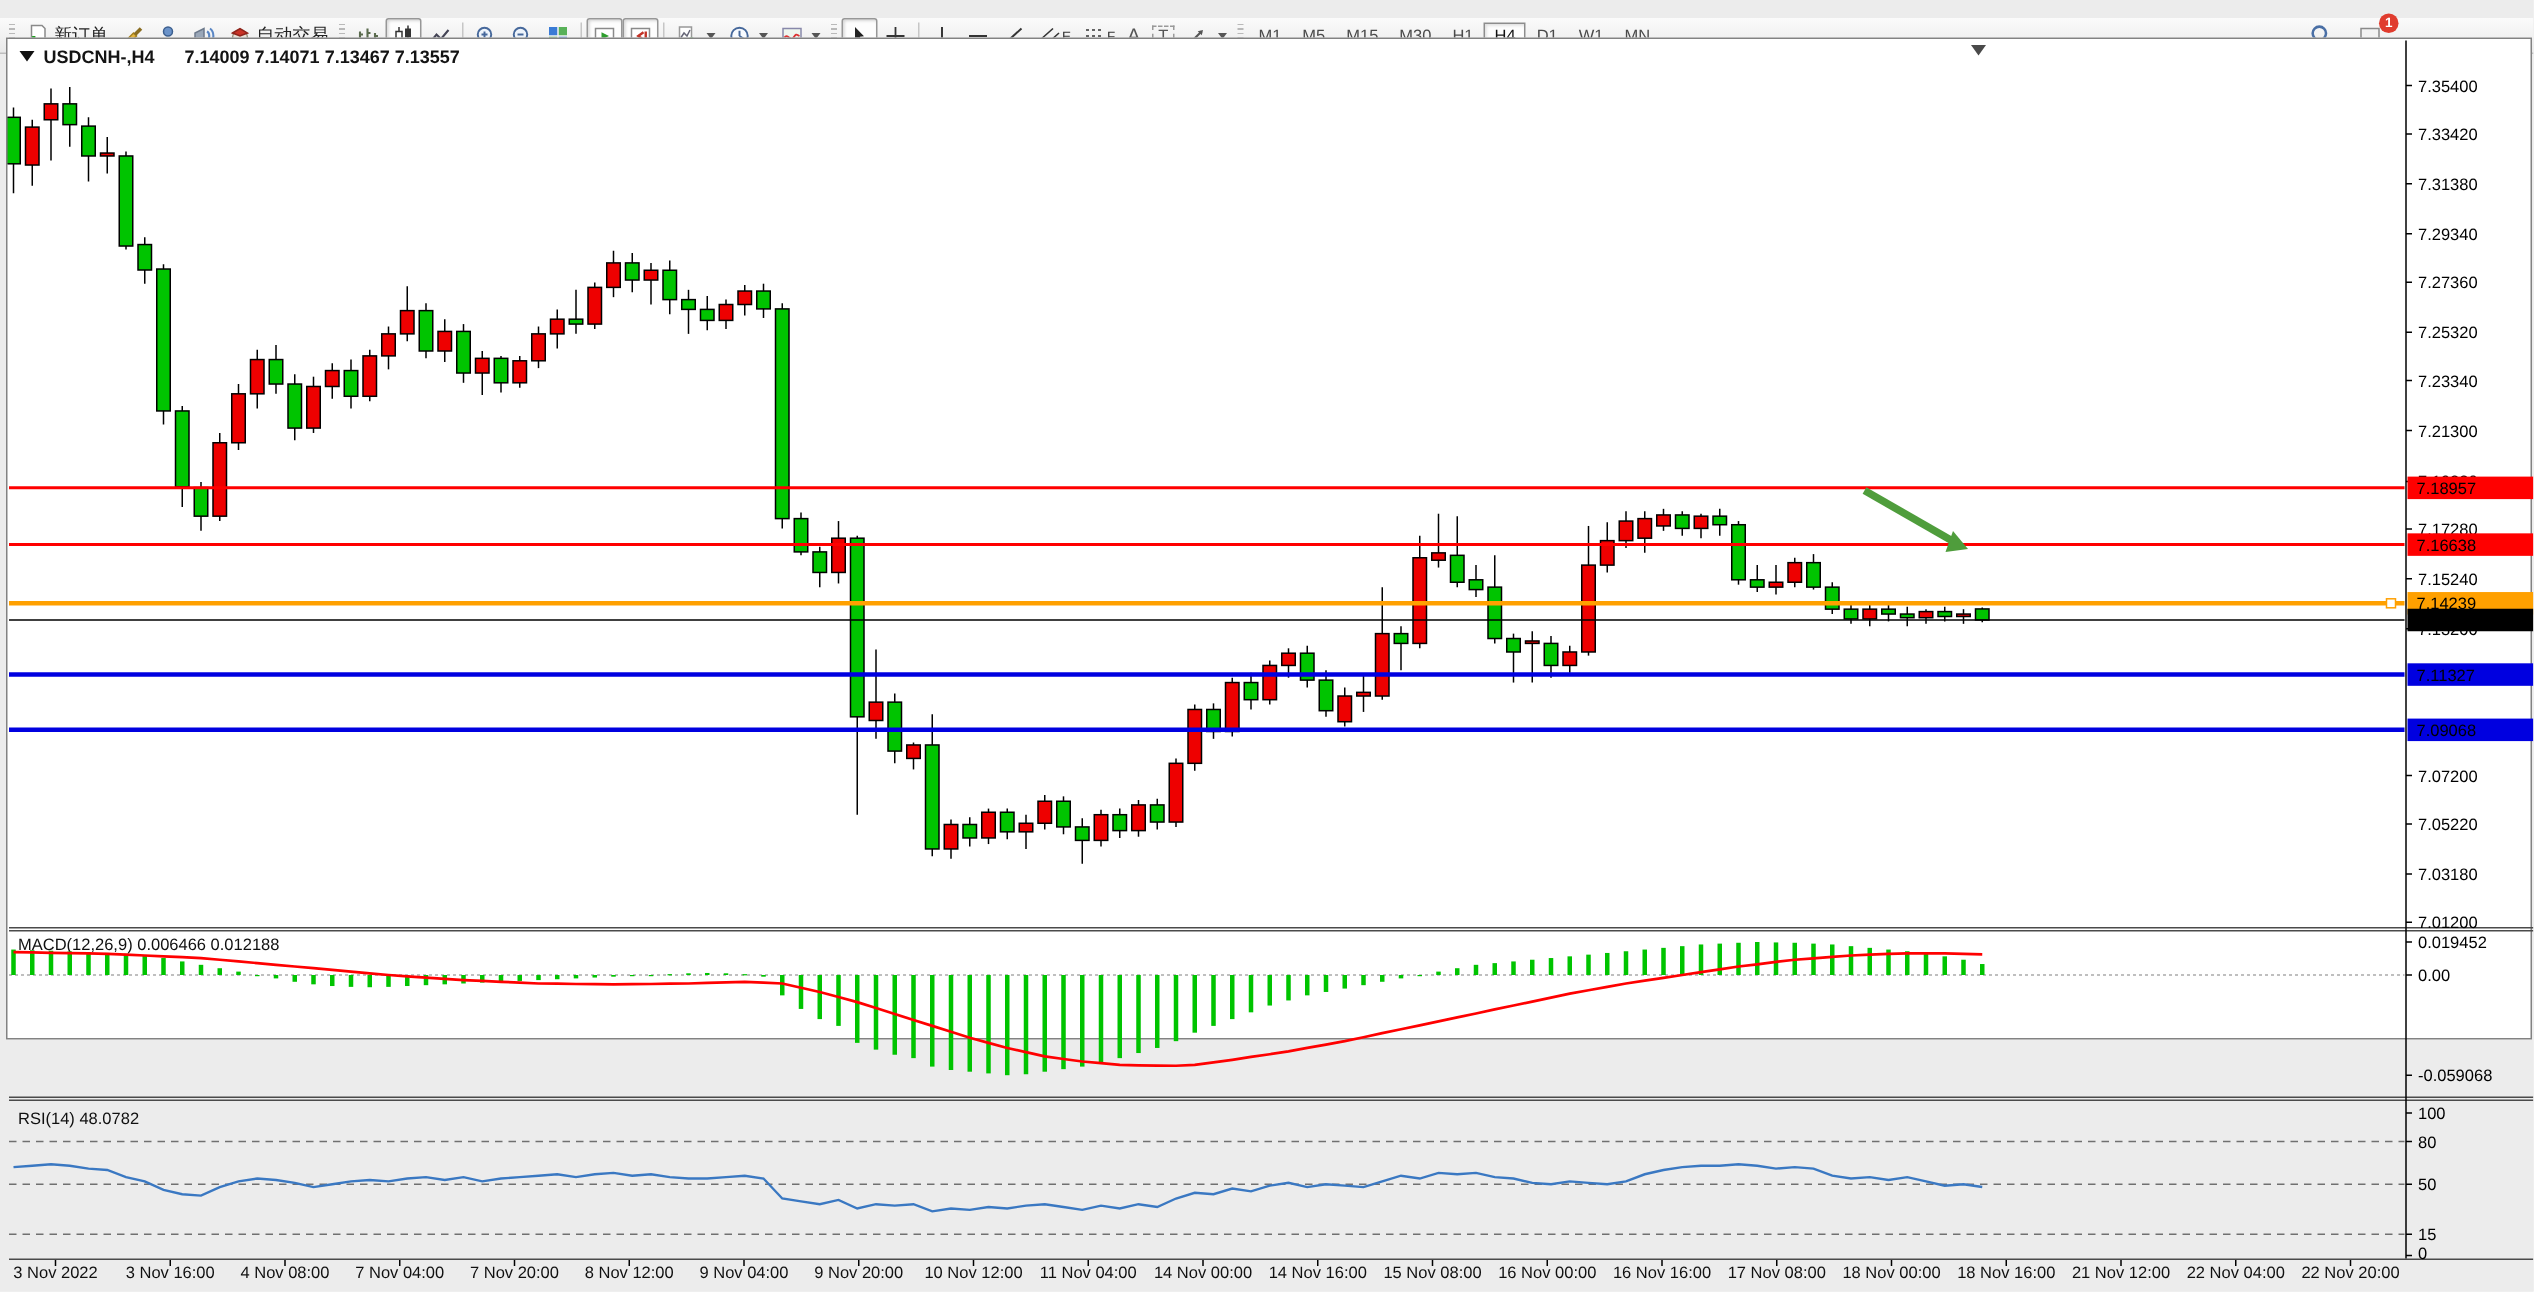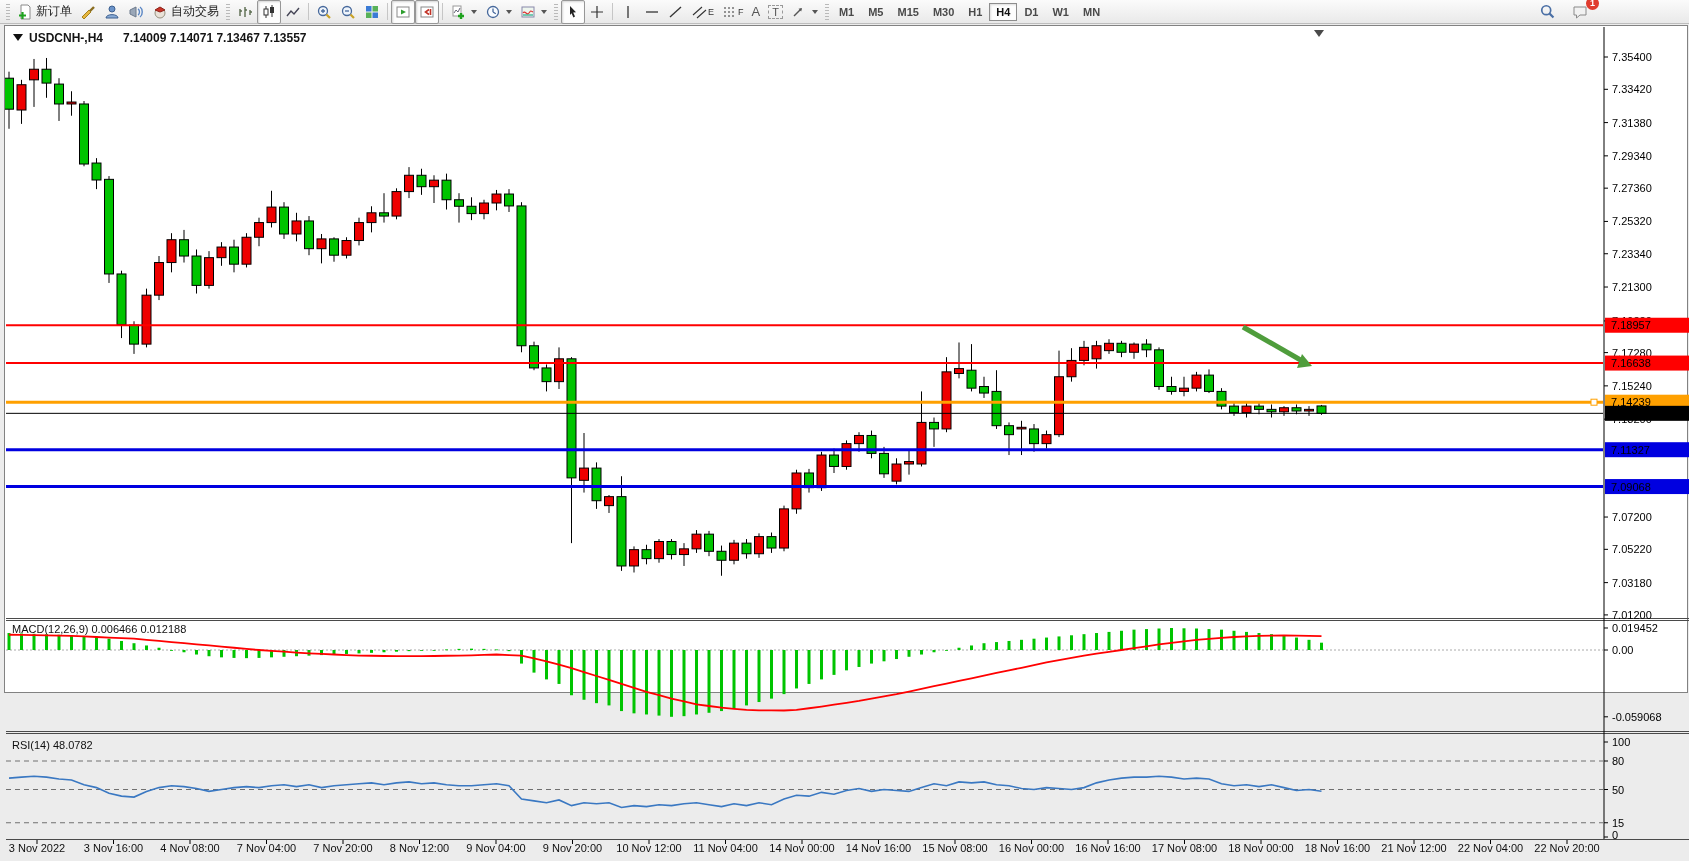--- a/index.html
+++ b/index.html
@@ -1,30 +1,30 @@
 <!DOCTYPE html>
 <html><head>
 <meta charset="utf-8">
 <style>
   html,body{margin:0;padding:0;background:#ececec;width:1689px;height:861px;overflow:hidden;
     font-family:"Liberation Sans",sans-serif;}
   .app{position:relative;width:1689px;height:861px;background:#ececec;}
   
-  .toolbar{position:absolute;top:0;left:0;width:1689px;height:24px;
+  .toolbar{position:absolute;top:12px;left:0;width:1689px;height:24px;
     background:linear-gradient(#fbfbfb,#e9e9e9);border-bottom:1px solid #bdbdbd;
     display:flex;align-items:center;padding-left:3px;box-sizing:border-box;font-size:12px;color:#222;}
   .tbtn{height:20px;display:flex;align-items:center;gap:3px;padding:1px 3px;border:1px solid transparent;
     border-radius:2px;white-space:nowrap;}
   .tbtn.pressed{background:#fdfdfd;border:1px solid #979797;box-shadow:inset 1px 1px 2px #d6d6d6;}
   .sep{width:1px;height:17px;background:#c6c6c6;margin:0 3px;}
   .grip{width:4px;height:16px;margin:0 3px;
     background-image:repeating-linear-gradient(#b9b9b9 0 1px,transparent 1px 3px);}
   .caret{width:0;height:0;border-left:3px solid transparent;border-right:3px solid transparent;
     border-top:4px solid #555;margin-left:2px;}
-  .tf{padding:2px 6px;font-size:11px;font-weight:700;color:#4a4a4a;border:1px solid transparent;}
+  .tf{padding:2px 6px;font-size:11px;font-weight:400;color:#4a4a4a;border:1px solid transparent;}
   .tf.active{background:#fdfdfd;border:1px solid #8d8d8d;box-shadow:inset 1px 1px 2px #ddd;color:#111;}
   .right-icons{margin-left:auto;margin-right:95px;display:flex;align-items:center;gap:8px;}
   .ic{display:block;}
   .badge{position:absolute;top:-4px;right:-6px;width:13px;height:13px;background:#e03c2e;
     border-radius:50%;color:#fff;font-size:9px;font-weight:700;line-height:13px;text-align:center;}
   .chatwrap{position:relative;}
   
   .chart-window{position:absolute;top:25px;left:4px;width:1684px;height:668px;background:#fff;
     border:1px solid #828282;box-sizing:border-box;}
   .chart-window svg{position:absolute;top:0;left:0;}

